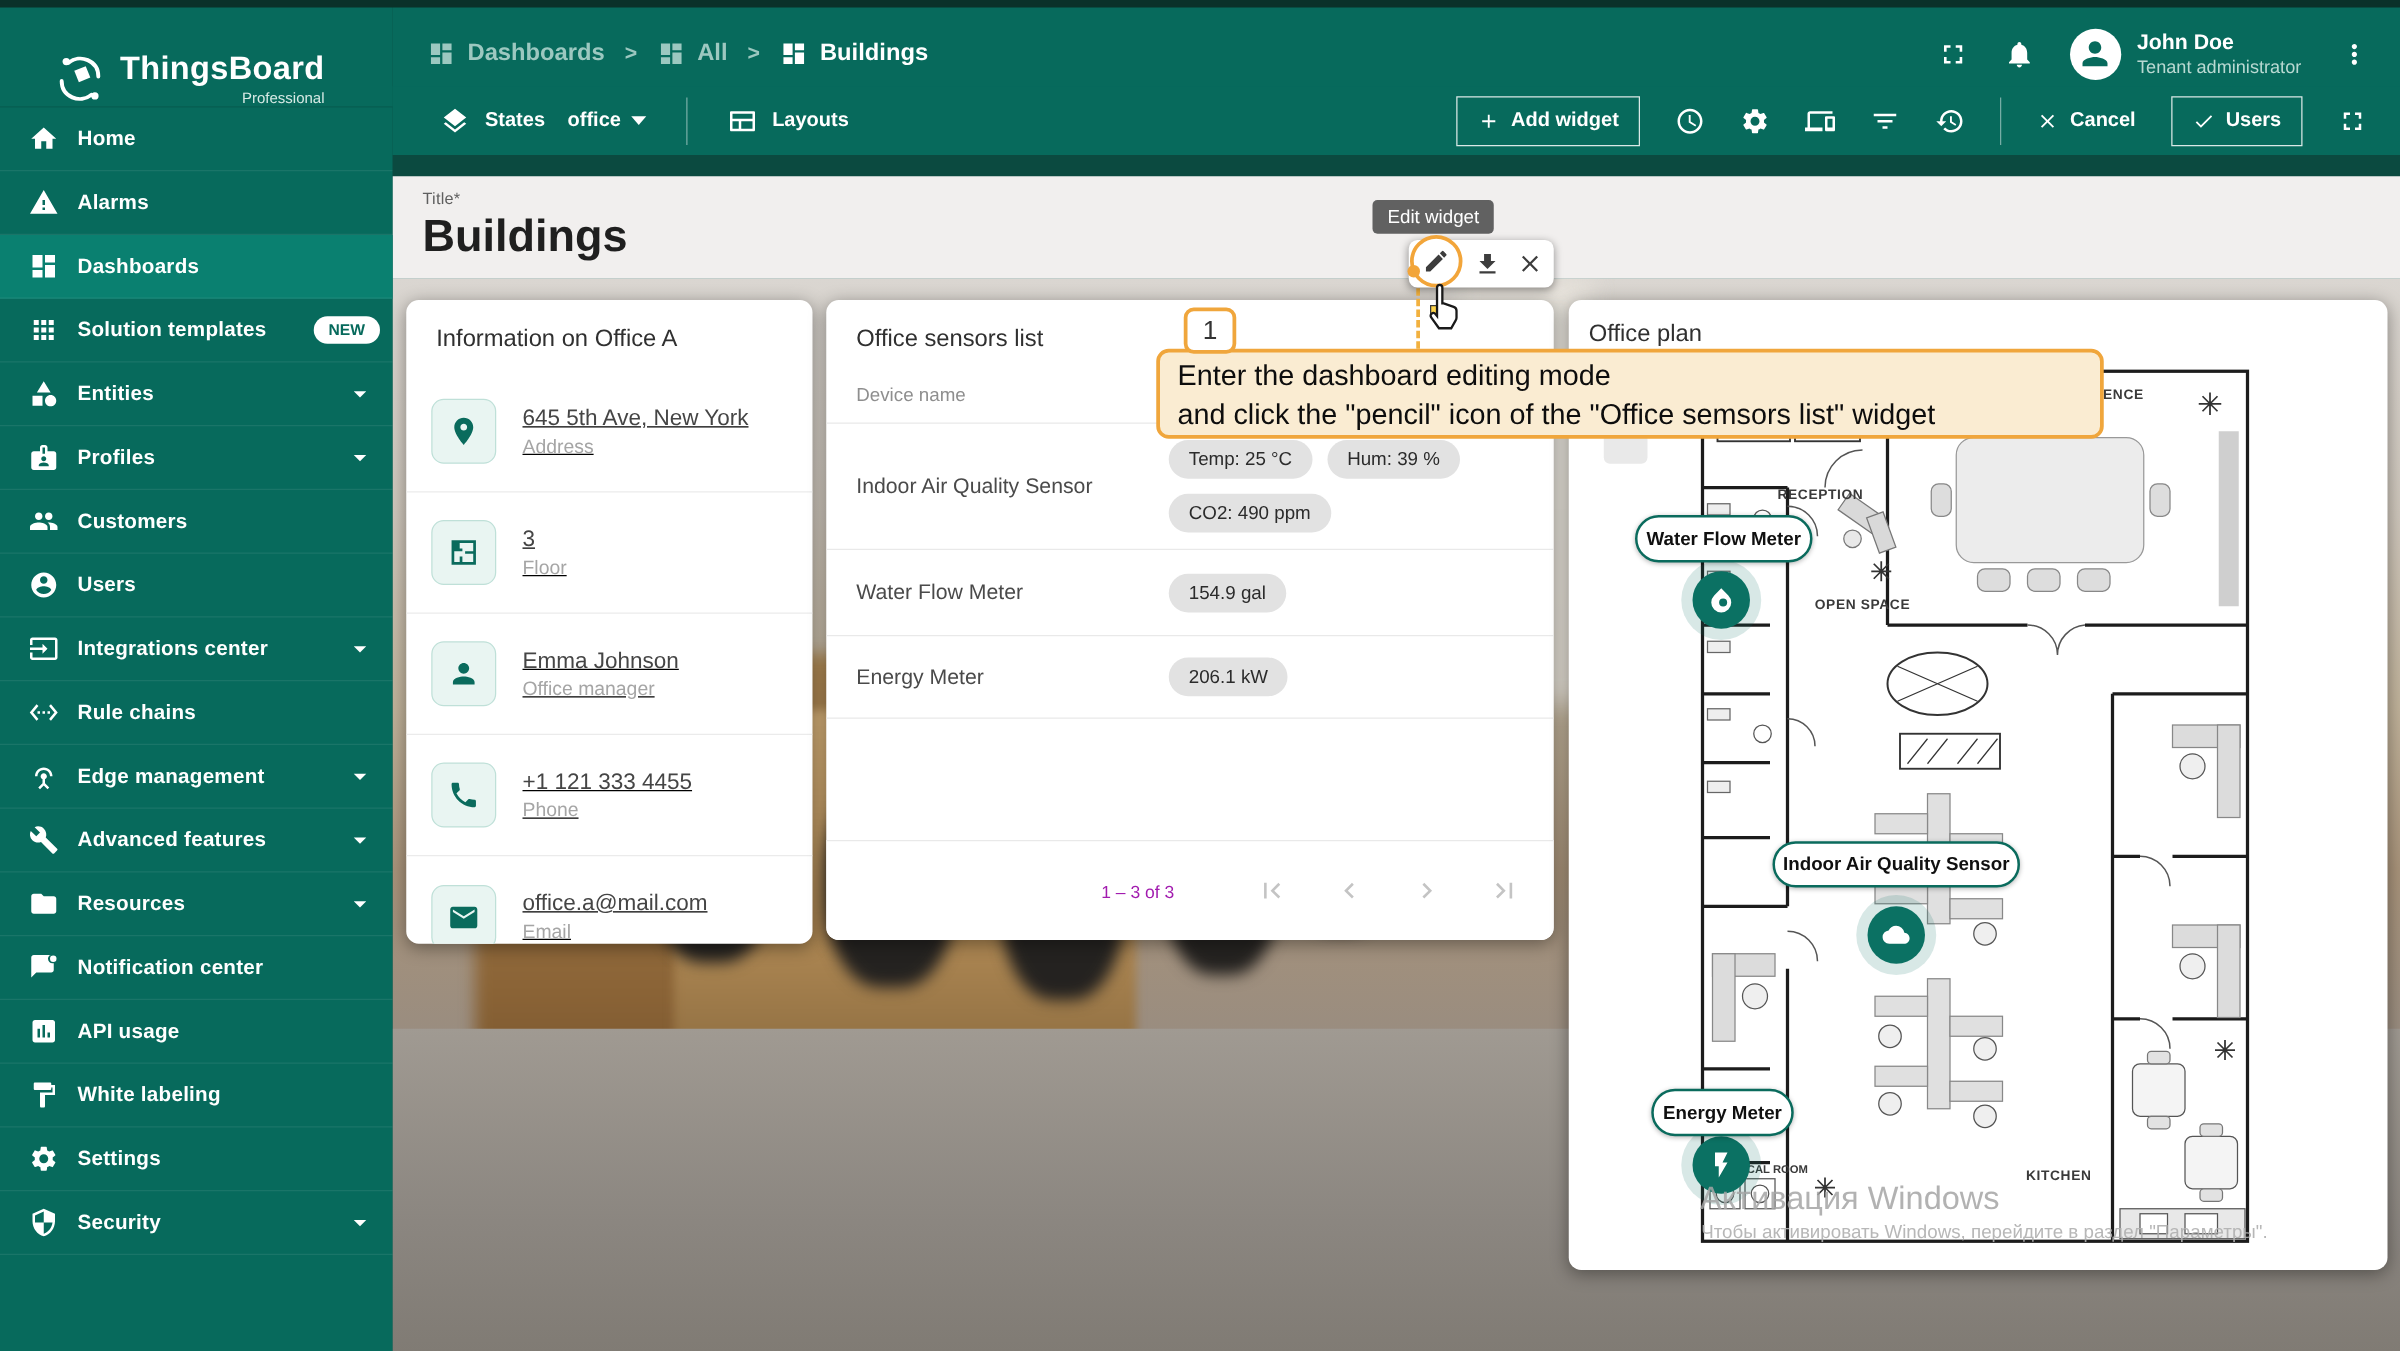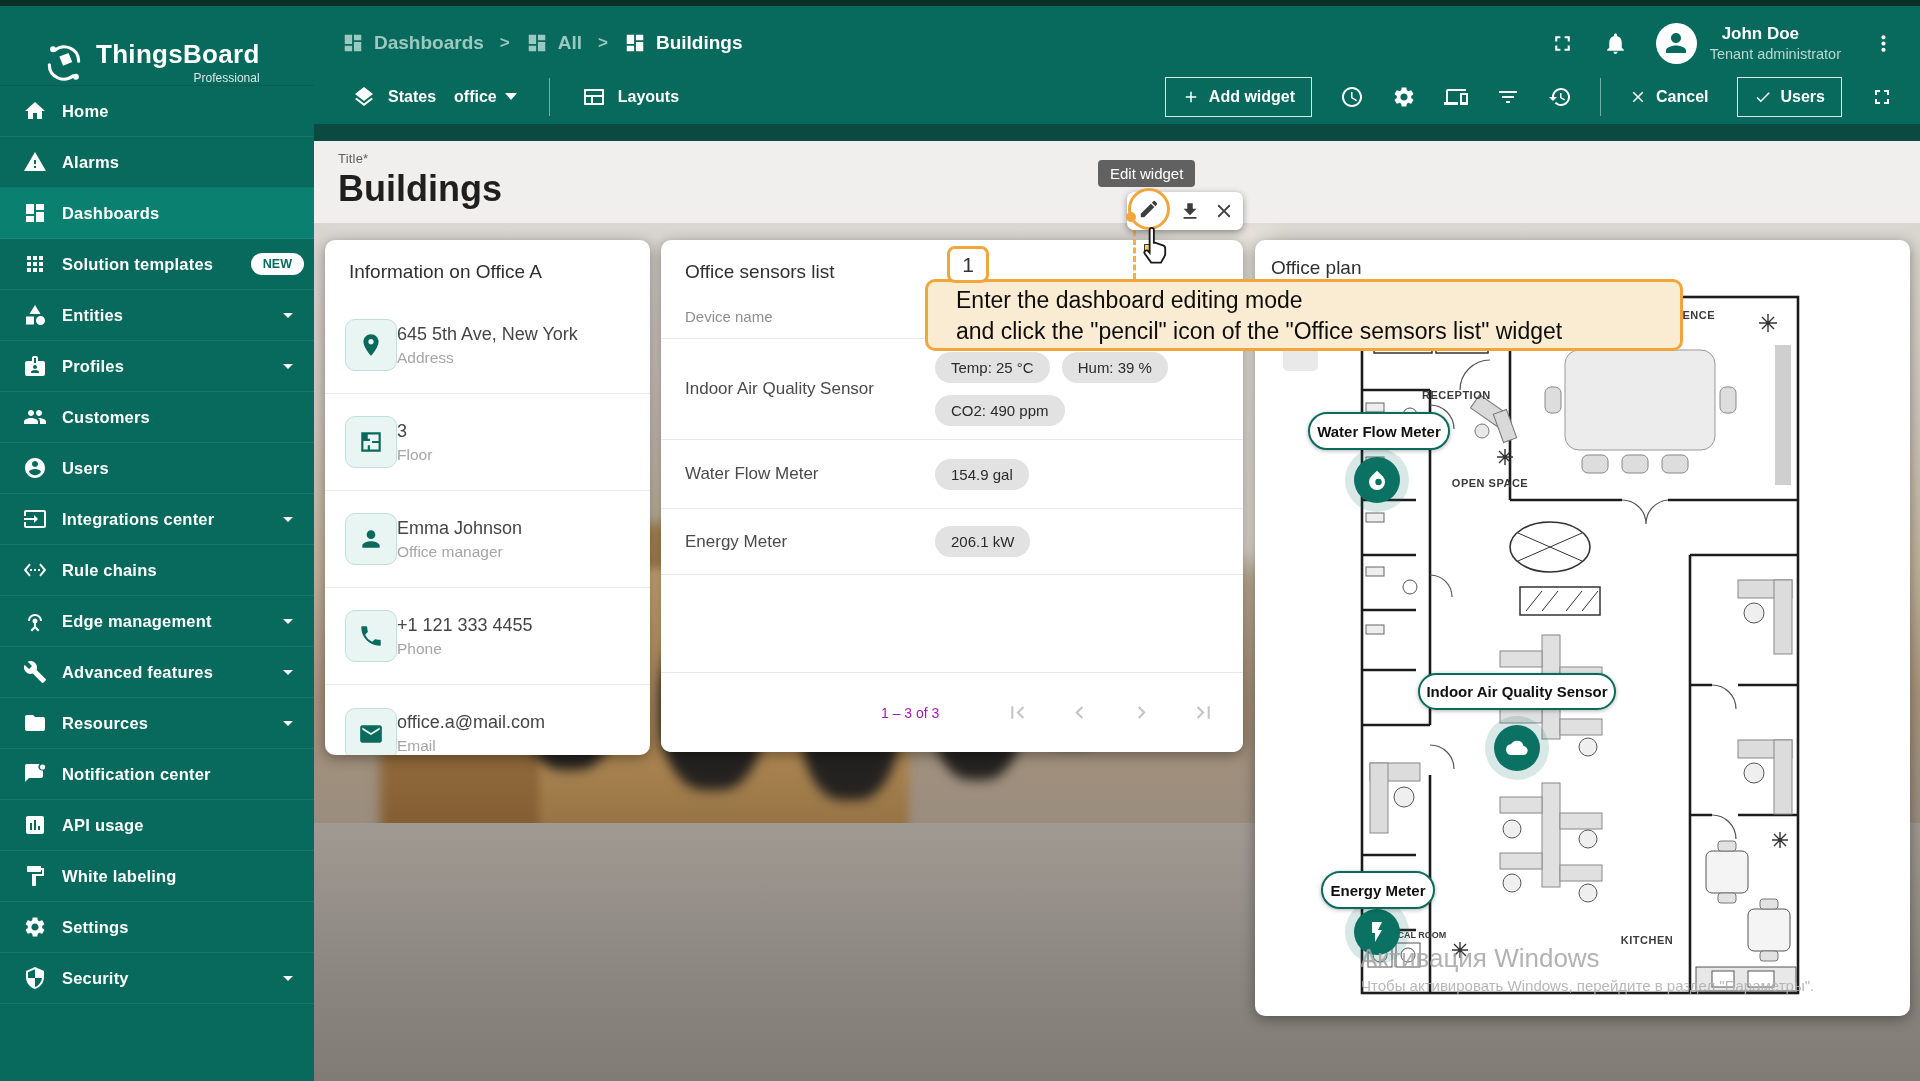--- a/index.html
+++ b/index.html
@@ -31,21 +31,21 @@
   .crumb-item{display:flex;align-items:center;gap:10px;font-size:19px;font-weight:700;color:#9cc8c0;}
   .crumb-item.active{color:#fff;}
   .crumb-ico{width:22px;height:22px;fill:#9cc8c0;}
   .crumb-item.active .crumb-ico{fill:#fff;}
   .crumb-sep{color:#9cc8c0;font-size:17px;font-weight:700;margin:0 16px;}
   .top-actions{margin-left:auto;display:flex;align-items:center;}
   .tico{width:25px;height:25px;fill:#fff;}
   .avatar{width:41px;height:41px;border-radius:50%;background:#fff;display:flex;align-items:center;justify-content:center;}
   .avatar svg{width:30px;height:30px;fill:#076A5C;}
   .user-block{margin-left:13px;line-height:1.25;}
-  .user-name{color:#fff;font-size:17px;font-weight:700;margin-left:12px;}
+  .user-name{color:#fff;font-size:17px;font-weight:700;}
   .user-role{color:#b9d9d2;font-size:14.5px;}
 
   
   .toolbar{position:absolute;left:314px;top:69px;width:1606px;height:55px;background:#076A5C;display:flex;align-items:center;padding:0 26px 0 38px;z-index:15;}
   .tb-left{display:flex;align-items:center;gap:12px;color:#fff;}
   .tb-label{font-size:16px;font-weight:700;color:#fff;}
   .tb-value{font-size:16px;font-weight:700;color:#fff;margin-left:6px;}
   .caret{width:0;height:0;border-left:6px solid transparent;border-right:6px solid transparent;border-top:7px solid #fff;margin-left:8px;}
   .vdiv{width:1px;height:38px;background:rgba(255,255,255,0.45);margin:0 20px;}
   .tb-right{margin-left:auto;display:flex;align-items:center;gap:28px;}
@@ -73,21 +73,21 @@
   .card{position:absolute;background:#fff;border-radius:10px;box-shadow:0 3px 14px rgba(0,0,0,0.38);overflow:hidden;z-index:10;}
   .w-info{left:325px;top:240px;width:325px;height:515px;}
   .w-sensors{left:661px;top:240px;width:582px;height:512px;}
   .w-plan{left:1255px;top:240px;width:655px;height:776px;}
 
   .i-title{padding:21px 24px 14px;font-size:19px;color:#303030;font-weight:500;}
   .irow{height:97px;display:flex;align-items:center;padding:0 20px;border-bottom:1px solid #ebebeb;}
   .irow:last-child{border-bottom:none;}
   .ibox{width:52px;height:52px;border-radius:10px;background:#e9f5f2;border:1px solid #bfe0d8;display:flex;align-items:center;justify-content:center;flex:none;}
   .ibox svg{width:26px;height:26px;fill:#0A6B5D;}
-  .ibody{line-height:1.45;}
+  .ibody{margin-left:21px;line-height:1.45;text-decoration:underline;}
   .ival{font-size:18px;color:#454545;}
   .ilab{font-size:15.5px;color:#a5a5a5;}
 
   .s-title{padding:21px 24px 0;font-size:19px;color:#303030;font-weight:500;}
   .s-head{padding:25px 24px 13px;color:#8e8e8e;font-size:15px;border-bottom:1px solid #e9e9e9;}
   .srow{display:flex;align-items:center;padding:0 24px;border-bottom:1px solid #e9e9e9;}
   .srow .dname{width:250px;font-size:17px;color:#4a4a4a;flex:none;}
   .chips{display:flex;flex-wrap:wrap;gap:12px;width:300px;padding:13px 0;}
   .chip{background:#e2e2e2;color:#2b2b2b;font-size:15px;padding:7px 16px;border-radius:18px;white-space:nowrap;}
   .s-pag{position:absolute;left:0;right:0;bottom:0;height:80px;border-top:1px solid #e9e9e9;display:flex;align-items:center;background:#fff;}
@@ -98,21 +98,21 @@
   .p-title{position:absolute;left:16px;top:17px;font-size:19px;color:#303030;font-weight:500;z-index:2;}
   .p-graybox{position:absolute;left:28px;top:105px;width:35px;height:26px;background:#e9e9e9;border-radius:5px;}
   .plan-svg{position:absolute;left:105px;top:55px;}
   .pill{position:absolute;background:#fff;border:2px solid #0A6B5D;border-radius:19px;display:flex;align-items:center;justify-content:center;font-size:15px;font-weight:700;color:#101010;box-shadow:0 1px 4px rgba(0,0,0,0.3);z-index:4;white-space:nowrap;}
   .marker{position:absolute;width:46px;height:46px;border-radius:50%;background:#0B7163;display:flex;align-items:center;justify-content:center;box-shadow:0 0 0 9px rgba(11,113,99,0.16);z-index:3;}
   .marker svg{width:24px;height:24px;fill:#fff;}
   .wm1{position:absolute;left:105px;top:703px;font-size:26px;color:rgba(165,165,165,0.85);z-index:5;text-align:center;}
   .wm2{position:absolute;left:106px;top:737px;font-size:15px;color:rgba(175,175,175,0.9);z-index:5;}
 
   
-  .callout{position:absolute;left:925px;top:279px;width:758px;height:72px;background:#faecd2;border:3px solid #f0a63c;border-radius:10px;padding:3px 28px;z-index:40;}
+  .callout{position:absolute;left:925px;top:279px;width:758px;height:72px;background:#faecd2;border:3px solid #f0a63c;border-radius:10px;padding:3px 14px;z-index:40;}
   .callout div{font-size:23px;color:#0d0d0d;line-height:31px;white-space:nowrap;}
   .step-box{position:absolute;left:947px;top:246px;width:42px;height:37px;background:#fff;border:3px solid #f0a63c;border-radius:8px;display:flex;align-items:center;justify-content:center;font-size:21px;color:#333;z-index:41;}
   .tooltip{position:absolute;left:1098px;top:160px;background:#616161;color:#fff;font-size:15px;padding:5px 12px;border-radius:4px;z-index:45;white-space:nowrap;}
   .actionbar{position:absolute;left:1127px;top:192px;width:116px;height:38px;background:#fff;border-radius:7px;box-shadow:0 2px 7px rgba(0,0,0,0.4);z-index:45;}
   .actionbar svg{width:22px;height:22px;fill:#3d3d3d;position:absolute;top:8px;}
   .pencil-ring{position:absolute;left:1128px;top:188px;width:42px;height:42px;background:#fff;border:3.5px solid #f2a53a;border-radius:50%;z-index:46;display:flex;align-items:center;justify-content:center;}
   .pencil-ring svg{width:22px;height:22px;fill:#3d3d3d;}
   .orange-dot{position:absolute;left:1126px;top:212px;width:10px;height:10px;background:#f2a53a;border-radius:50%;z-index:47;}
   .dash-line{position:absolute;left:1133px;top:222px;height:57px;border-left:3px dashed #f2b13f;z-index:39;}
   .yellow-sq{position:absolute;left:1144px;top:244px;width:11px;height:9px;background:#ffd54a;border:1.5px solid #3a3a3a;z-index:48;}

